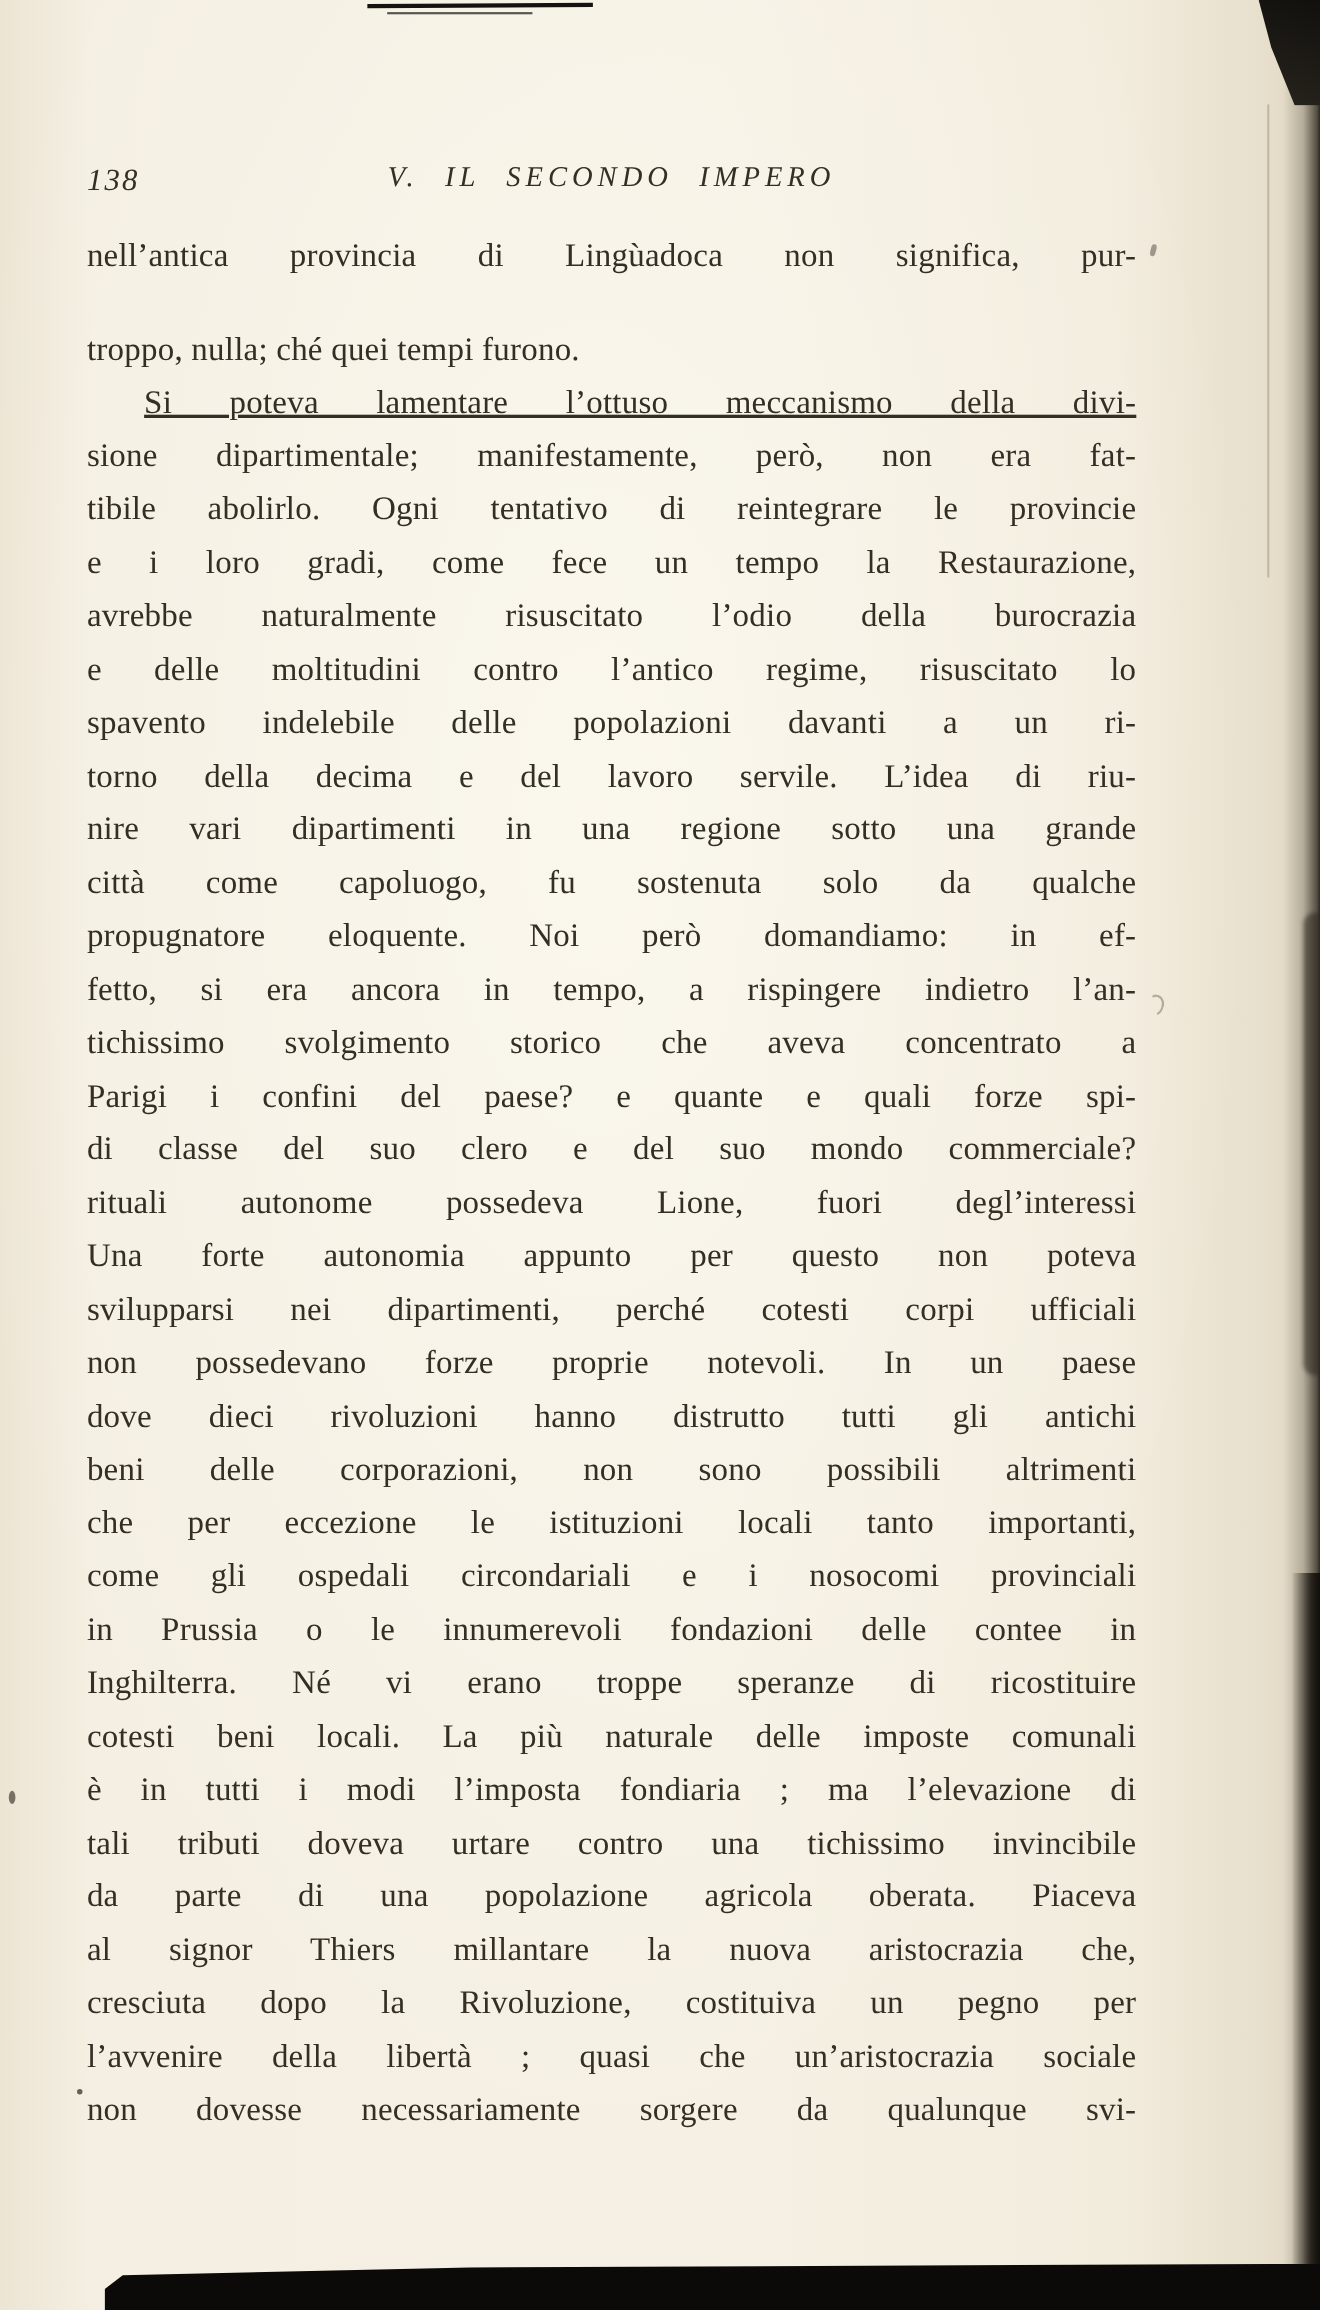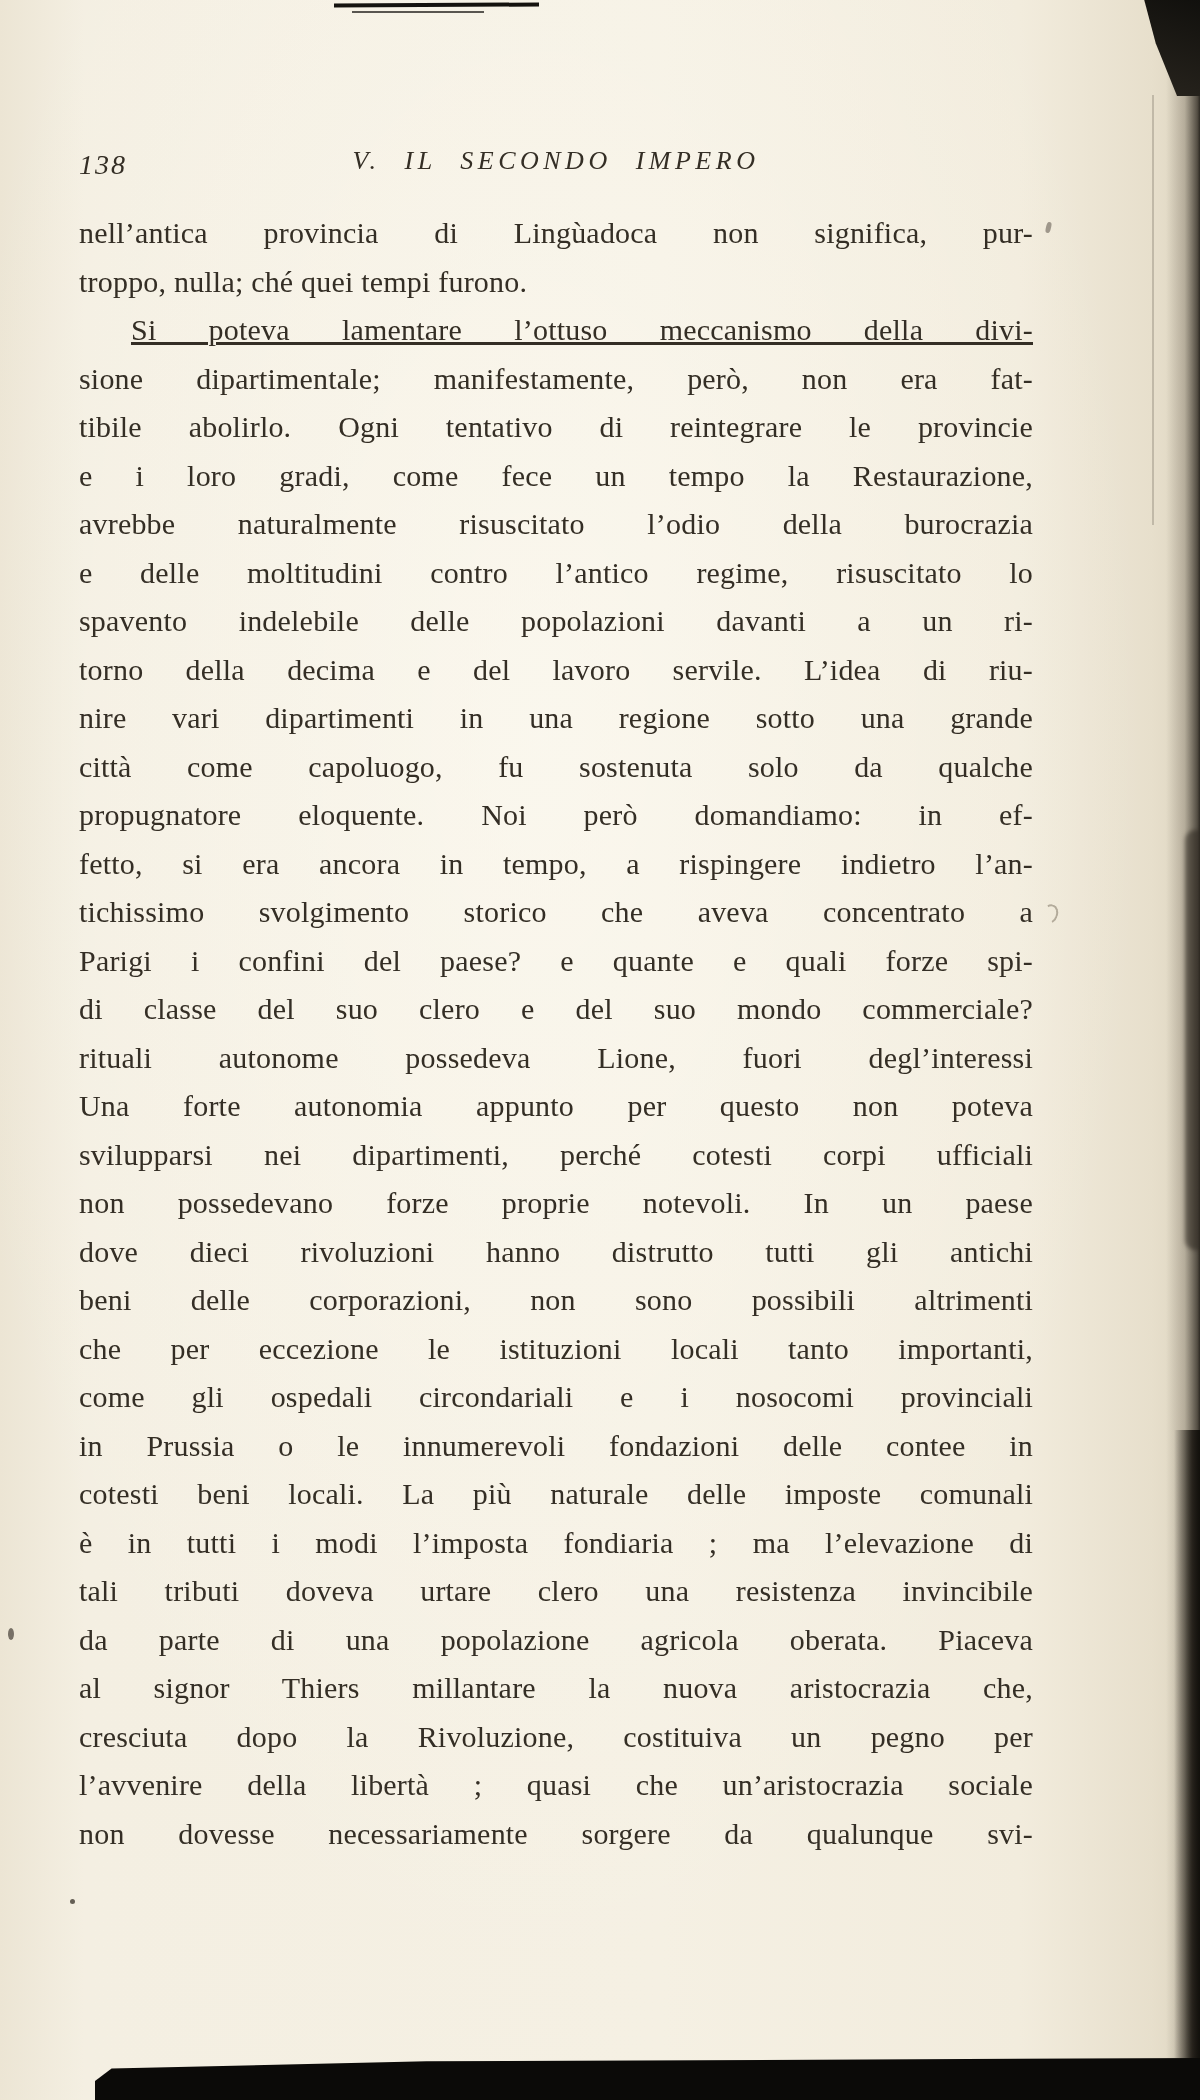--- a/index.html
+++ b/index.html
@@ -28,21 +28,21 @@
     font-size: 26px; letter-spacing: 4.5px; word-spacing: 13px;
   }
 
   
   .body-text {
     position: absolute; top: 209px; left: 79px; width: 954px;
     font-size: 30px; line-height: 48.5px; letter-spacing: 0.2px;
   }
   .text-line { text-align: justify; text-align-last: justify; }
   .text-line.indented { text-indent: 52px; text-decoration: underline; }
-  .text-line.last-unjustified { text-align-last: left; }
+  .text-line.last-unjustified { text-align-last: left; margin-top: 36px; }
 
   
   .artifact { position: absolute; pointer-events: none; }
   .top-line-1 { left: 334px; top: 3px; width: 205px; height: 4px; background: #15130f; transform: rotate(-0.3deg); }
   .top-line-2 { left: 352px; top: 11px; width: 132px; height: 2px; background: rgba(21,19,15,0.7); }
   .corner-top-right {
     right: 0; top: 0; width: 82px; height: 96px;
     background: linear-gradient(200deg, #11100d, #2a261f);
     clip-path: polygon(32% 0, 100% 0, 100% 100%, 72% 100%, 46% 45%);
   }
@@ -110,23 +110,24 @@
         <div class="text-line">di classe del suo clero e del suo mondo commerciale?</div>
         <div class="text-line">rituali autonome possedeva Lione, fuori degl’interessi</div>
         <div class="text-line">Una forte autonomia appunto per questo non poteva</div>
         <div class="text-line">svilupparsi nei dipartimenti, perché cotesti corpi ufficiali</div>
         <div class="text-line">non possedevano forze proprie notevoli. In un paese</div>
         <div class="text-line">dove dieci rivoluzioni hanno distrutto tutti gli antichi</div>
         <div class="text-line">beni delle corporazioni, non sono possibili altrimenti</div>
         <div class="text-line">che per eccezione le istituzioni locali tanto importanti,</div>
         <div class="text-line">come gli ospedali circondariali e i nosocomi provinciali</div>
         <div class="text-line">in Prussia o le innumerevoli fondazioni delle contee in</div>
+        <div class="text-line">Inghilterra. Né vi erano troppe speranze di ricostituire</div>
         <div class="text-line">cotesti beni locali. La più naturale delle imposte comunali</div>
         <div class="text-line">è in tutti i modi l’imposta fondiaria ; ma l’elevazione di</div>
-        <div class="text-line">tali tributi doveva urtare clero una resistenza invincibile</div>
+        <div class="text-line">tali tributi doveva urtare contro una tichissimo invincibile</div>
         <div class="text-line">da parte di una popolazione agricola oberata. Piaceva</div>
         <div class="text-line">al signor Thiers millantare la nuova aristocrazia che,</div>
         <div class="text-line">cresciuta dopo la Rivoluzione, costituiva un pegno per</div>
         <div class="text-line">l’avvenire della libertà ; quasi che un’aristocrazia sociale</div>
         <div class="text-line">non dovesse necessariamente sorgere da qualunque svi-</div>
       </div>
     </main>
 
   <div class="artifact top-line-1"></div>
   <div class="artifact top-line-2"></div>

